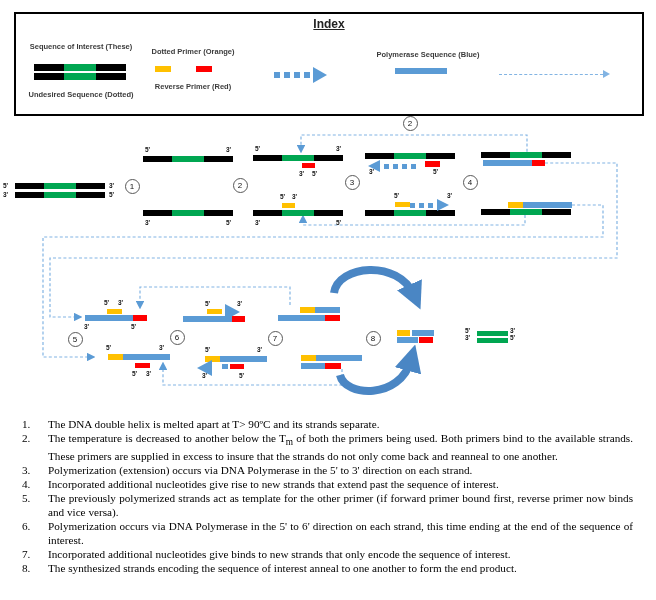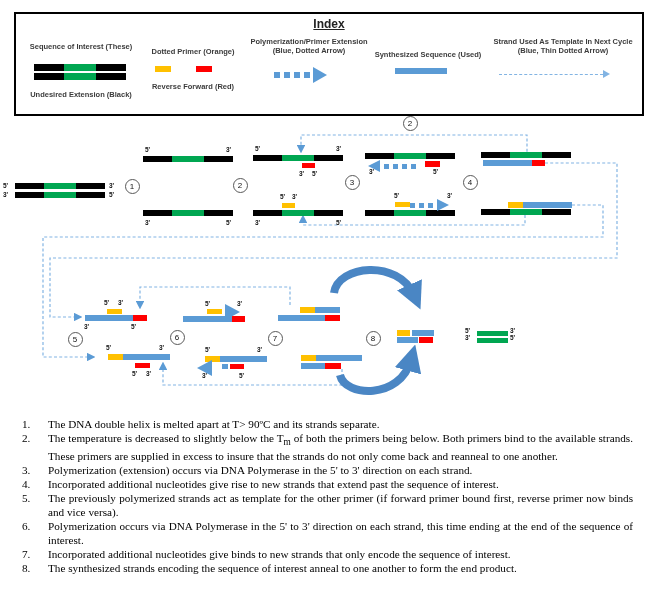--- a/index.html
+++ b/index.html
@@ -42,46 +42,44 @@
   <div class="ix-bar" style="left:18px;top:50px;height:7px;">
     <span style="width:30px;background:#000;"></span>
       <span style="width:32px;background:#00a651;"></span>
       <span style="width:30px;background:#000;"></span>
   </div>
   <div class="ix-bar" style="left:18px;top:59px;height:7px;">
     <span style="width:30px;background:#000;"></span>
       <span style="width:32px;background:#00a651;"></span>
       <span style="width:30px;background:#000;"></span>
   </div>
-  <div class="ix-label" style="left:4px;top:76px;width:122px;">Undesired Extension (Black)</div>
+  <div class="ix-label" style="left:4px;top:76px;width:122px;">Undesired Sequence (Dotted)</div>
 
   <div class="ix-label" style="left:126px;top:33px;width:102px;">Dotted Primer (Orange)</div>
   <div class="ix-bar" style="left:139px;top:52px;height:6px;">
       <span style="width:16px;background:#ffc000;"></span>
     </div>
   <div class="ix-bar" style="left:180px;top:52px;height:6px;">
       <span style="width:16px;background:#ff0000;"></span>
     </div>
-  <div class="ix-label" style="left:126px;top:68px;width:102px;">Reverse Forward (Red)</div>
-
-  <div class="ix-label" style="left:232px;top:23px;width:122px;">Polymerization/Primer Extension (Blue, Dotted Arrow)</div>
+  <div class="ix-label" style="left:126px;top:68px;width:102px;">Reverse Primer (Red)</div>
+
   <div style="position:absolute;left:258px;top:53px;display:flex;align-items:center;">
     <span style="width:6px;height:6px;background:#5b9bd5;margin-right:4px;"></span>
     <span style="width:6px;height:6px;background:#5b9bd5;margin-right:4px;"></span>
     <span style="width:6px;height:6px;background:#5b9bd5;margin-right:4px;"></span>
     <span style="width:6px;height:6px;background:#5b9bd5;margin-right:3px;"></span>
     <span style="width:0;height:0;border-top:8px solid transparent;border-bottom:8px solid transparent;border-left:14px solid #5b9bd5;"></span>
   </div>
 
-  <div class="ix-label" style="left:356px;top:36px;width:112px;">Synthesized Sequence (Used)</div>
+  <div class="ix-label" style="left:356px;top:36px;width:112px;">Polymerase Sequence (Blue)</div>
   <div class="ix-bar" style="left:379px;top:54px;height:6px;">
       <span style="width:52px;background:#5b9bd5;"></span>
     </div>
 
-  <div class="ix-label" style="left:472px;top:23px;width:150px;">Strand Used As Template In Next Cycle  (Blue, Thin Dotted Arrow)</div>
   <div style="position:absolute;left:483px;top:56px;display:flex;align-items:center;">
     <span style="width:104px;height:0;border-top:1.5px dashed #82b4e3;"></span>
     <span style="width:0;height:0;border-top:4px solid transparent;border-bottom:4px solid transparent;border-left:7px solid #82b4e3;"></span>
   </div>
 </div>
 
 <div id="diagram">
   <svg id="dlayer" width="656" height="302">
     <defs>
       <marker id="sm" markerWidth="7" markerHeight="7" refX="5" refY="3.5" orient="auto">
@@ -305,37 +303,37 @@
     </div>
   </div>
 
 <div id="steps">
   <div class="step">
     <span class="num">1.</span>
     <span class="txt">The DNA double helix is melted apart at T&gt; 90ºC and its strands separate.</span>
   </div>
   <div class="step">
     <span class="num">2.</span>
-    <span class="txt"><span>The temperature is decreased to slightly below the T</span><sub>m</sub><span> of both the primers being below.  Both primers bind to the available strands.  These primers are supplied in excess to insure that the strands do not only come back and reanneal to one another.</span></span>
+    <span class="txt"><span>The temperature is decreased to another below the T</span><sub>m</sub><span> of both the primers being used.  Both primers bind to the available strands.  These primers are supplied in excess to insure that the strands do not only come back and reanneal to one another.</span></span>
   </div>
   <div class="step">
     <span class="num">3.</span>
     <span class="txt">Polymerization (extension) occurs via DNA Polymerase in the 5' to 3' direction on each strand.</span>
   </div>
   <div class="step">
     <span class="num">4.</span>
     <span class="txt">Incorporated additional nucleotides give rise to new strands that extend past the sequence of interest.</span>
   </div>
   <div class="step">
     <span class="num">5.</span>
     <span class="txt">The previously polymerized strands act as template for the other primer (if forward primer bound first, reverse primer now binds and vice versa).</span>
   </div>
   <div class="step">
     <span class="num">6.</span>
-    <span class="txt">Polymerization occurs via DNA Polymerase in the 5' to 3' direction on each strand, this time ending at the end of the sequence of interest.</span>
+    <span class="txt">Polymerization occurs via DNA Polymerase in the 5' to 6' direction on each strand, this time ending at the end of the sequence of interest.</span>
   </div>
   <div class="step">
     <span class="num">7.</span>
     <span class="txt">Incorporated additional nucleotides give binds to new strands that only encode the sequence of interest.</span>
   </div>
   <div class="step">
     <span class="num">8.</span>
     <span class="txt">The synthesized strands encoding the sequence of interest anneal to one another to form the end product.</span>
   </div>
 </div>

